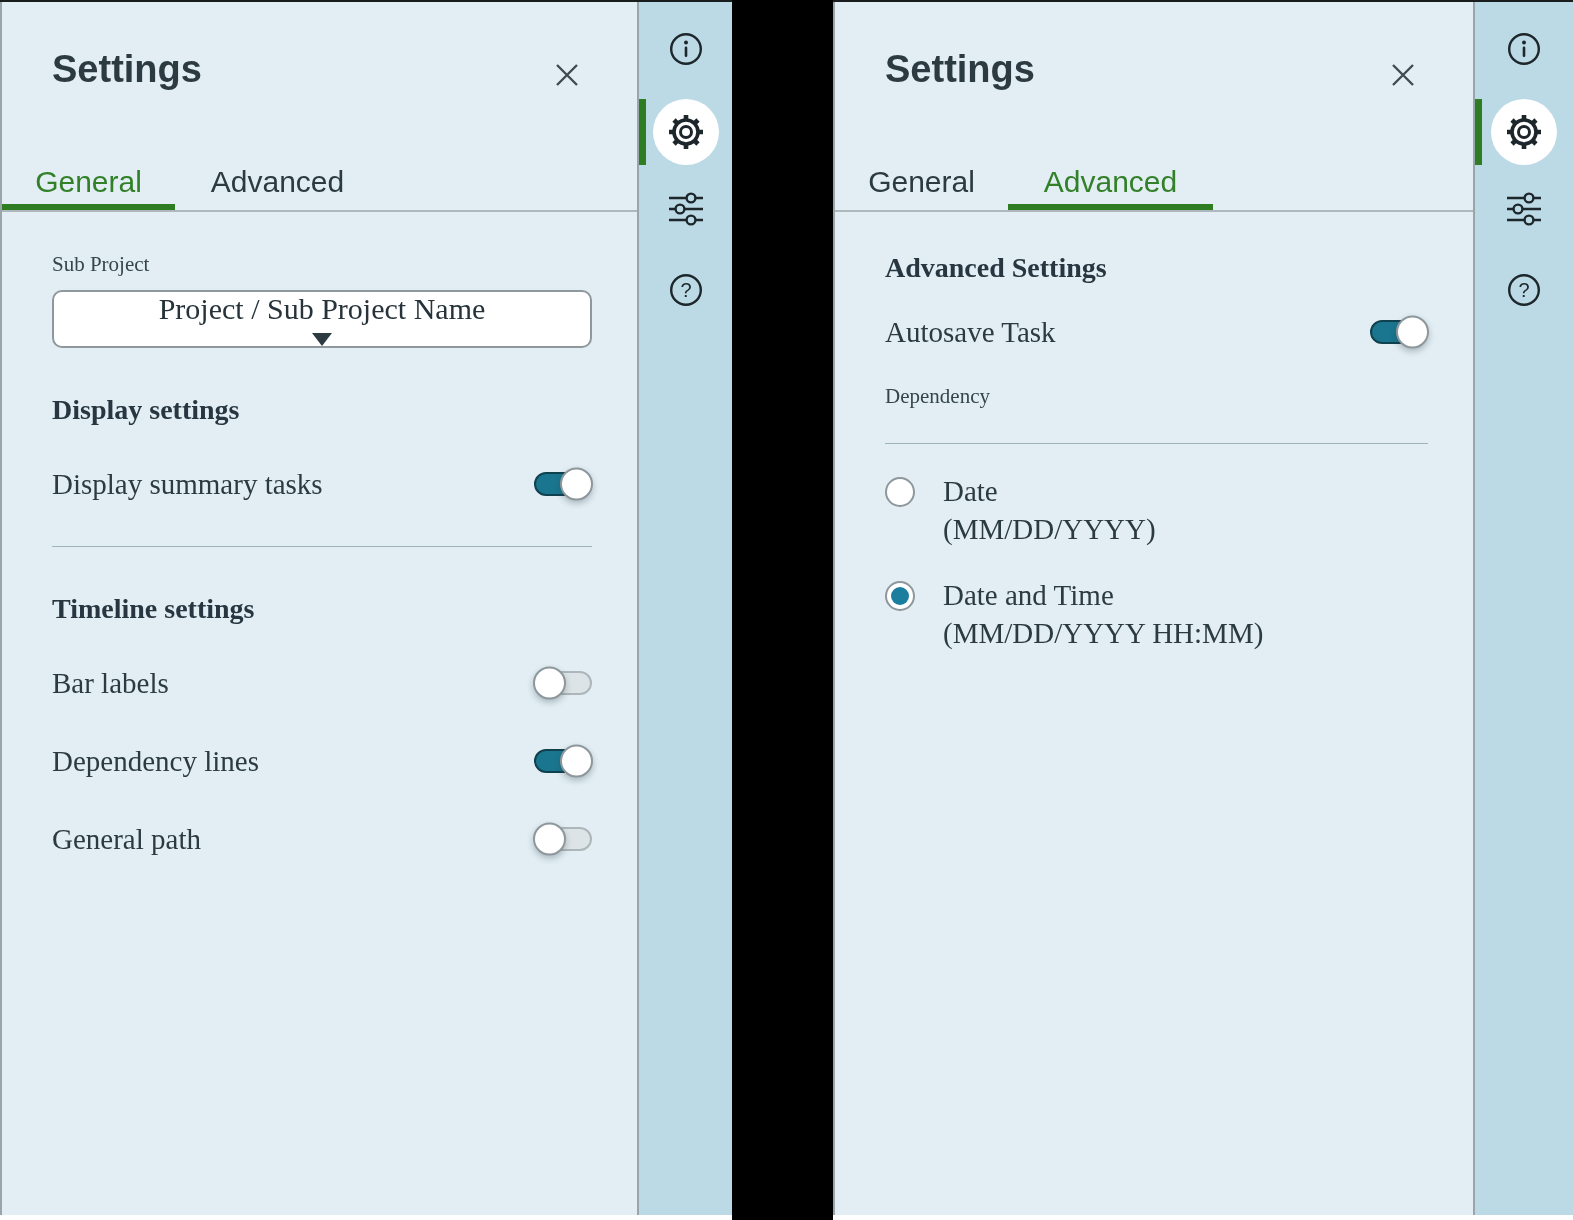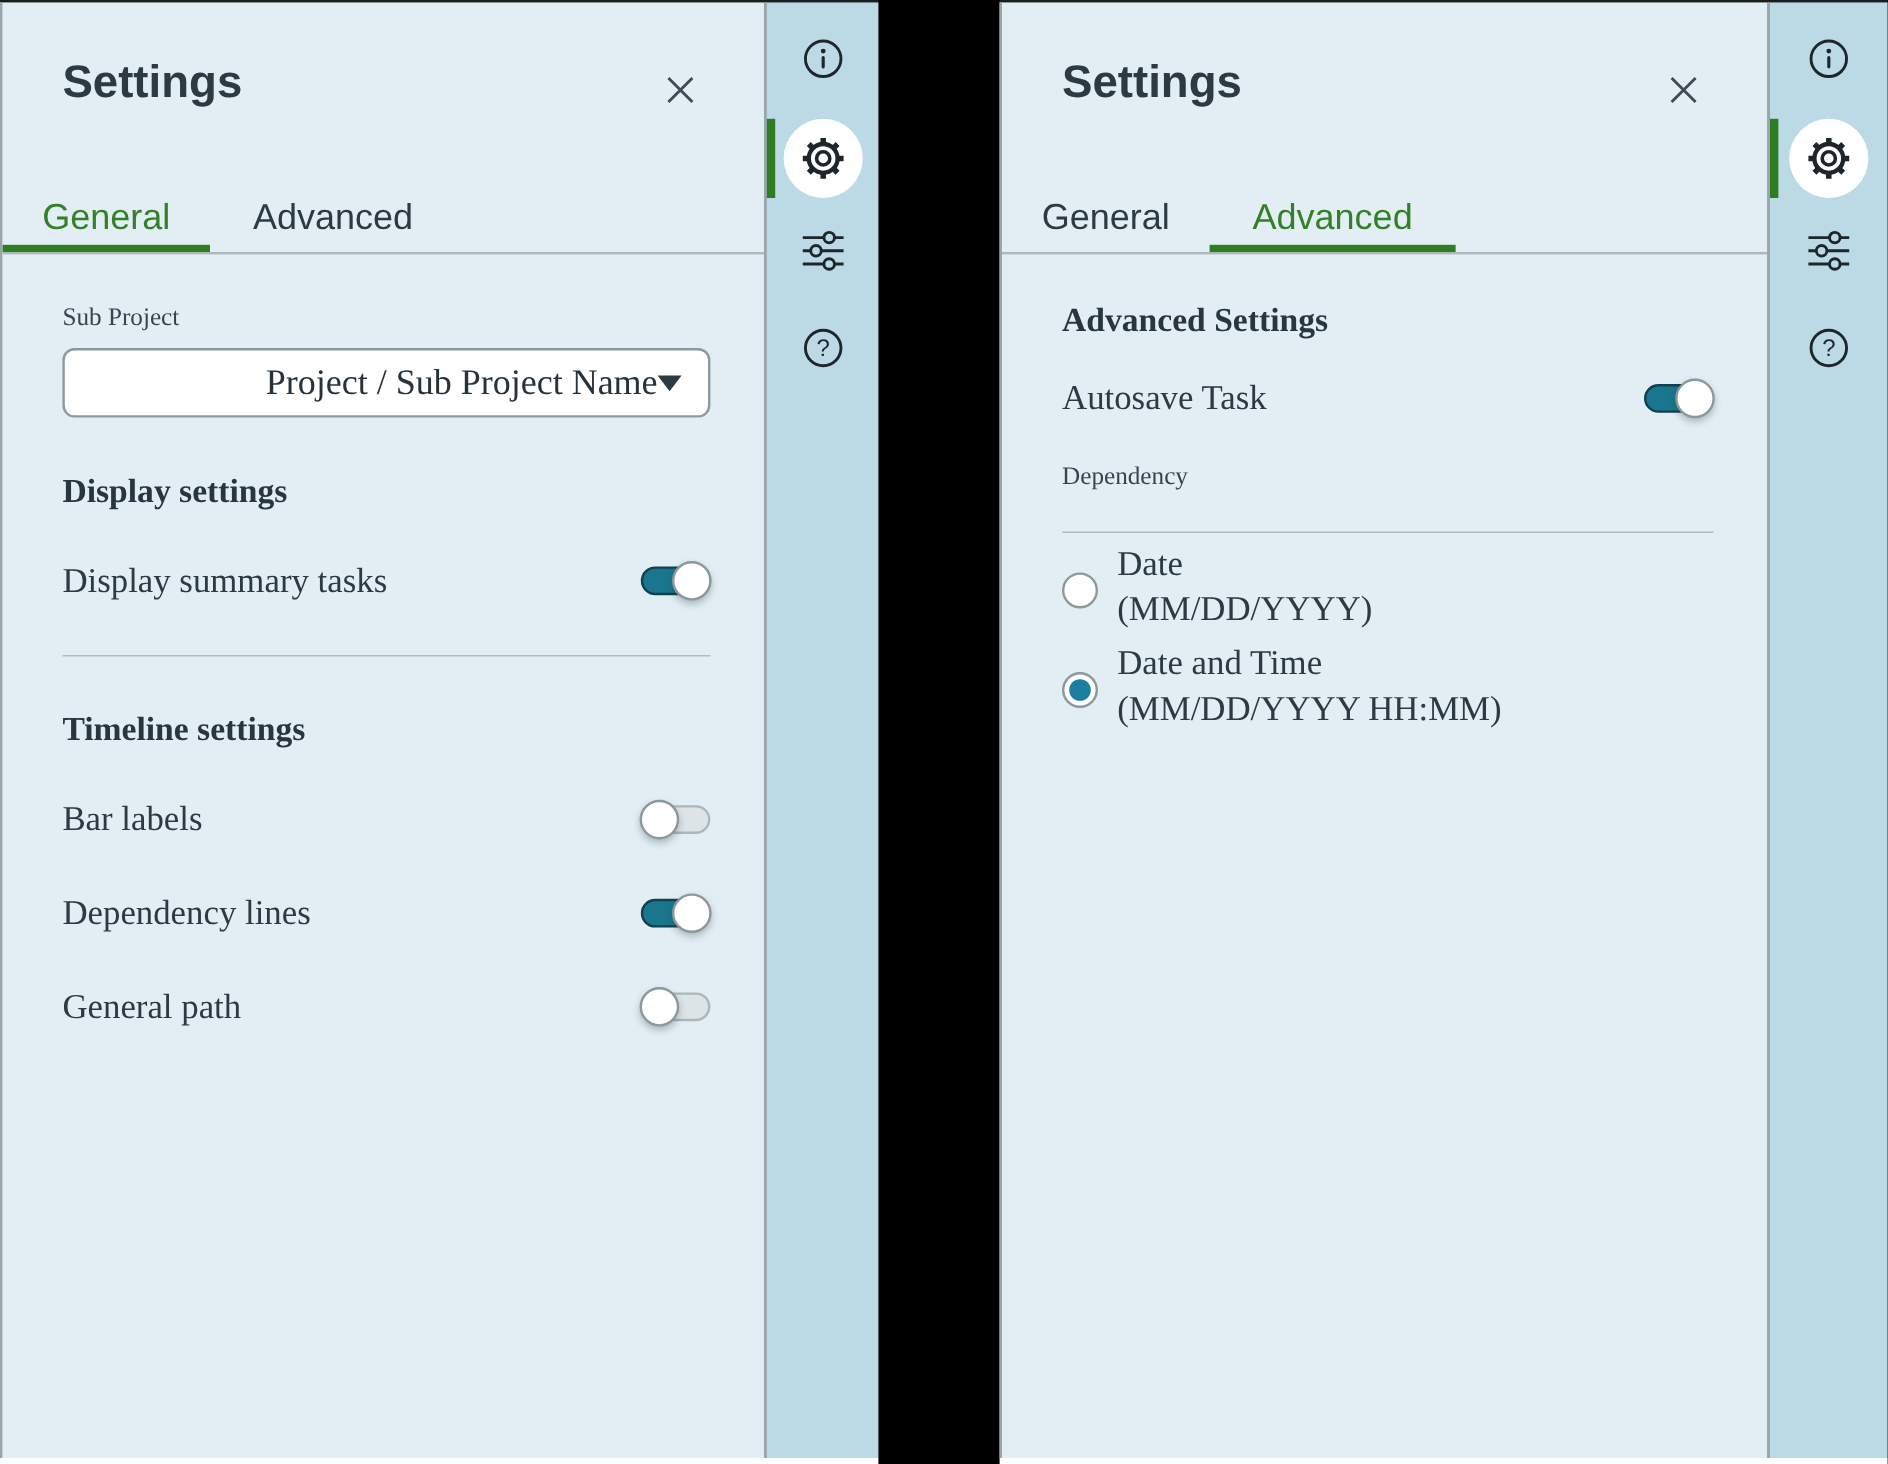--- a/index.html
+++ b/index.html
@@ -28,41 +28,41 @@
     font-size:30px;color:#2C3A41;cursor:pointer;}
   .tab-general{width:173px;}
   .tab-advanced{width:205px;}
   .tab.active{color:#328028;}
   .tab.active::after{content:"";position:absolute;left:0;right:0;bottom:0;height:6px;background:#2F7D22;}
 
   .content{padding:0 45px 40px 50px;font-family:Liberation Serif, serif;}
 
   .field-label{display:block;margin-top:40px;font-size:21px;color:#36454C;}
   .select{margin-top:13px;height:58px;background:#fff;border:2px solid #8E999E;border-radius:10px;
-    display:flex;align-items:center;justify-content:flex-end;padding:0 22px;
-    font-size:30px;color:#26333A;cursor:pointer;box-sizing:border-box;}
+    display:flex;align-items:center;justify-content:space-between;padding:0 22px;
+    font-size:30px;color:#26333A;cursor:pointer;box-sizing:border-box;flex-direction:column;}
   .caret{width:0;height:0;border-left:10px solid transparent;border-right:10px solid transparent;
     border-top:13px solid #2C3A41;}
 
   .section-heading{margin:46px 0 0;font-size:28px;font-weight:bold;color:#273640;}
   .row{display:flex;align-items:center;justify-content:space-between;margin-top:42px;
     min-height:36px;font-size:29px;}
   .row-first{margin-top:40px;}
   .divider{margin:44px 0 0;border:none;border-top:1px solid #9FB4BA;height:0;}
 
   .toggle{position:relative;width:58px;height:24px;border-radius:13px;background:#DDE4E7;
     border:2px solid #ADB7BB;box-sizing:border-box;cursor:pointer;flex:none;}
   .toggle .knob{position:absolute;top:50%;transform:translateY(-50%);left:-3px;width:33px;height:33px;
     border-radius:50%;background:#fff;border:2px solid #8D979C;box-sizing:border-box;
     box-shadow:0 3px 6px rgba(44,58,65,.3);}
   .toggle.on{background:#19768E;border-color:#10414F;}
   .toggle.on .knob{left:auto;right:-3px;}
 
   .radio-group{margin-top:2px;}
-  .radio-option{display:flex;align-items:center;margin-top:7px;gap:16px;cursor:pointer;}
+  .radio-option{display:flex;align-items:flex-start;margin-top:28px;gap:28px;cursor:pointer;}
   .radio{margin-top:5px;width:30px;height:30px;border-radius:50%;background:#fff;
     border:2px solid #8D979C;box-sizing:border-box;position:relative;flex:none;}
   .radio.selected::after{content:"";position:absolute;inset:4px;border-radius:50%;background:#1B7E9E;}
   .radio-text{font-size:29px;line-height:38px;color:#2C3A41;}
 
   .rail-btn{position:absolute;left:50%;transform:translateX(-50%);background:none;border:none;
     padding:0;cursor:pointer;line-height:0;}
   .rail-info{top:30px;}
   .rail-gear{top:97px;width:66px;height:66px;background:#fff;border-radius:50%;
     display:flex;align-items:center;justify-content:center;}

